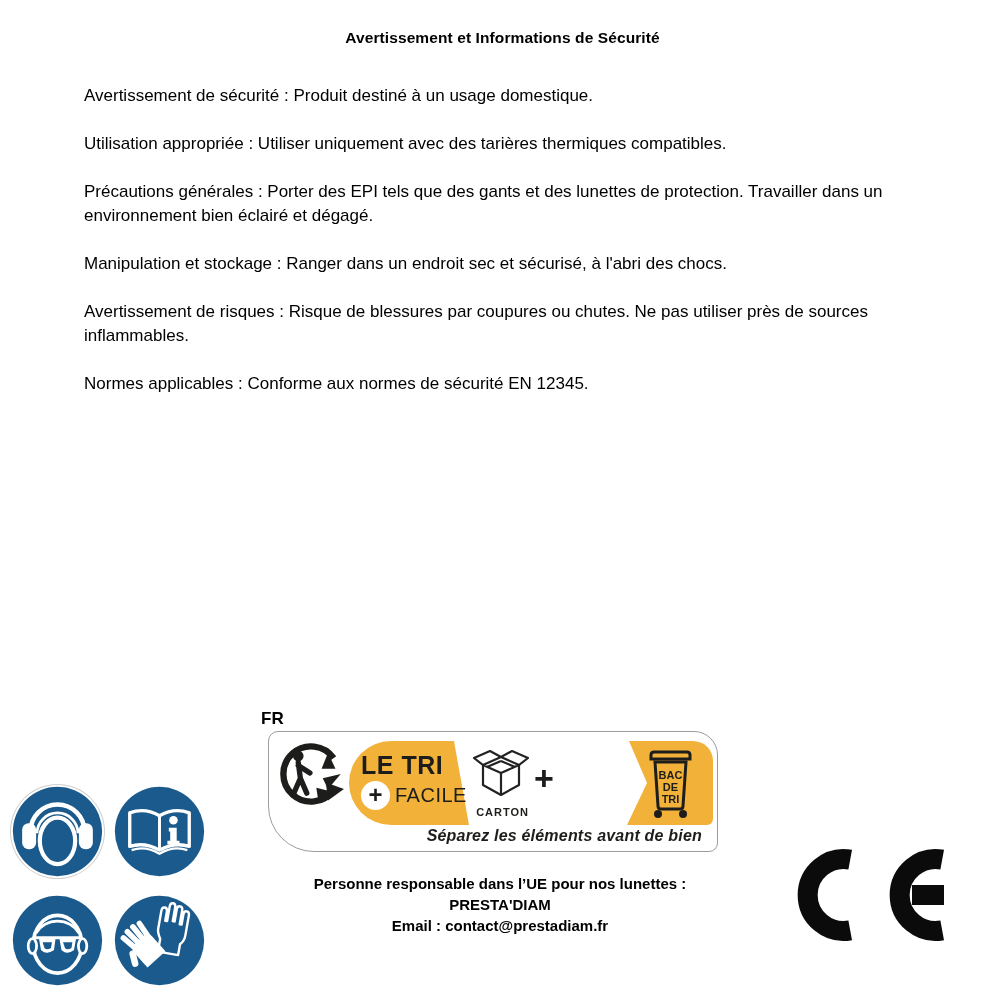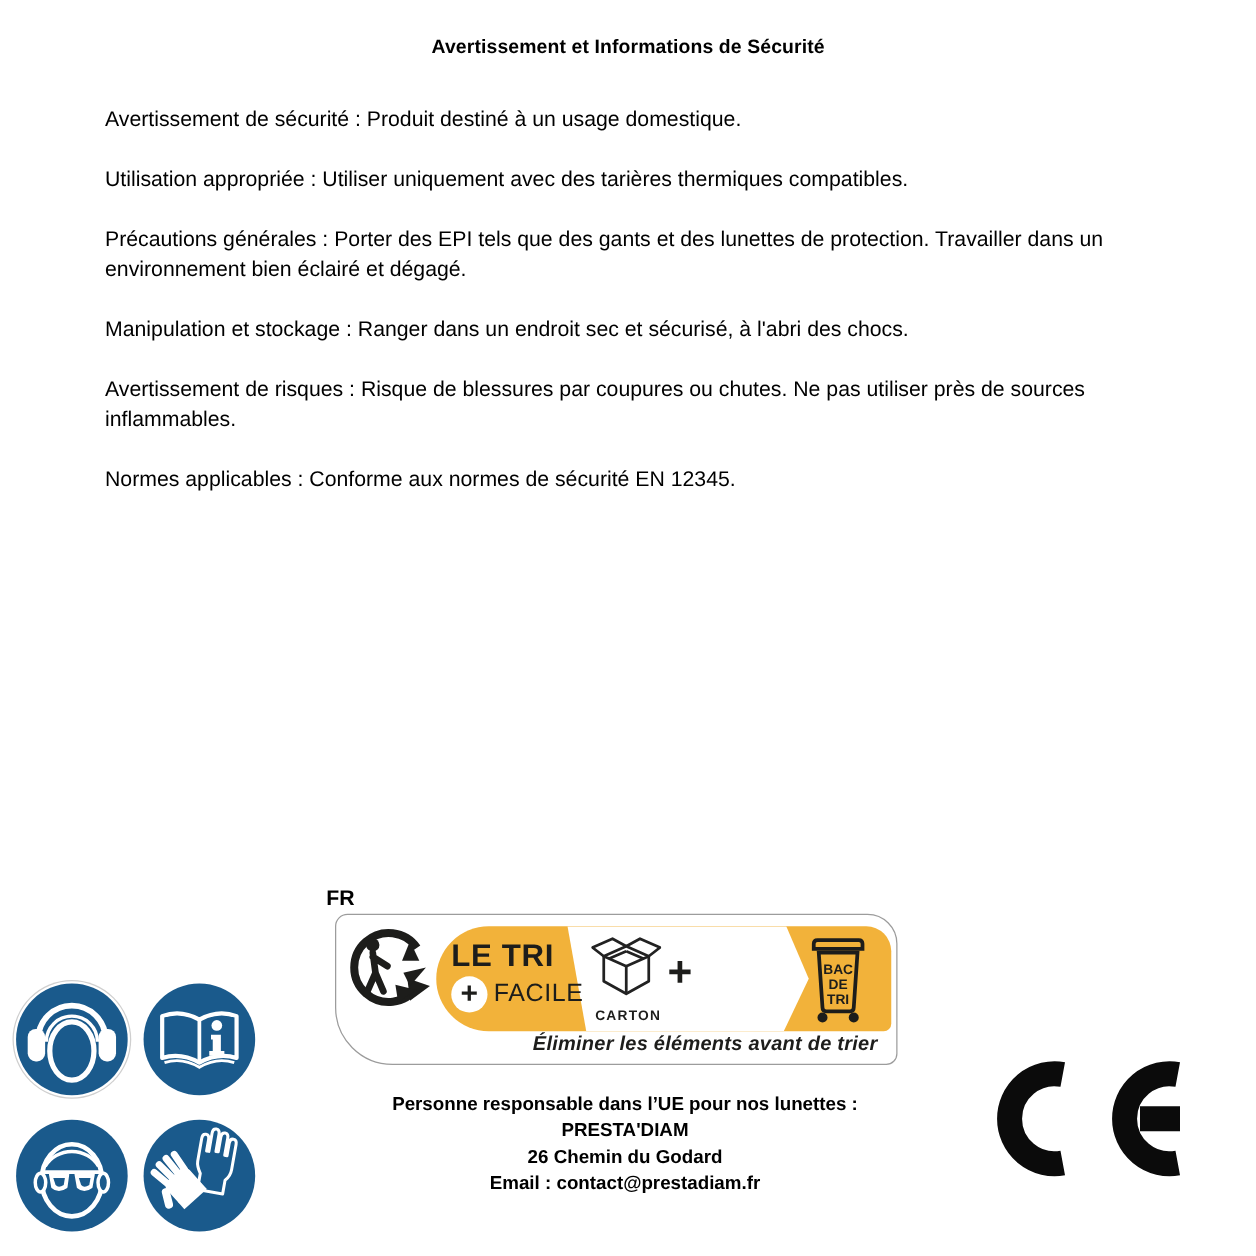--- a/index.html
+++ b/index.html
@@ -181,27 +181,26 @@
         <path d="M 3 13 L 3 9 Q 3 6 6 6 L 39 6 Q 42 6 42 9 L 42 13 Z" fill="none" stroke="#1d1d1b" stroke-width="3"></path>
         <path d="M 7 16 L 38 16 L 35 60 Q 35 63 32 63 L 13 63 Q 10 63 10 60 Z" fill="none" stroke="#1d1d1b" stroke-width="3"></path>
         <circle cx="10" cy="68" r="4" fill="#1d1d1b"></circle>
         <circle cx="35" cy="68" r="4" fill="#1d1d1b"></circle>
         <text x="22.5" y="33" text-anchor="middle" font-family="Liberation Sans, sans-serif" font-size="11" font-weight="bold" fill="#1d1d1b">BAC</text>
         <text x="22.5" y="45" text-anchor="middle" font-family="Liberation Sans, sans-serif" font-size="11" font-weight="bold" fill="#1d1d1b">DE</text>
         <text x="22.5" y="57" text-anchor="middle" font-family="Liberation Sans, sans-serif" font-size="11" font-weight="bold" fill="#1d1d1b">TRI</text>
       </svg>
     </div>
 
-    <div class="tagline">Éliminer les éléments avant de trier</div>
+    <div class="tagline">Séparez les éléments avant de bien</div>
   </div>
 
   <div class="address">
     <div>Personne responsable dans l’UE pour nos lunettes :</div>
     <div>PRESTA'DIAM</div>
-    <div>26 Chemin du Godard</div>
     <div>Email : contact@prestadiam.fr</div>
   </div>
 
   <svg class="ce" viewBox="0 0 150 100">
     <g fill="none" stroke="#0b0b0b" stroke-width="20">
       <path d="M 54.2 14.6 A 36 36 0 1 0 54.2 85.4"></path>
       <path d="M 146.2 14.6 A 36 36 0 1 0 146.2 85.4"></path>
       <path d="M 116 50 H 148"></path>
     </g>
   </svg>

